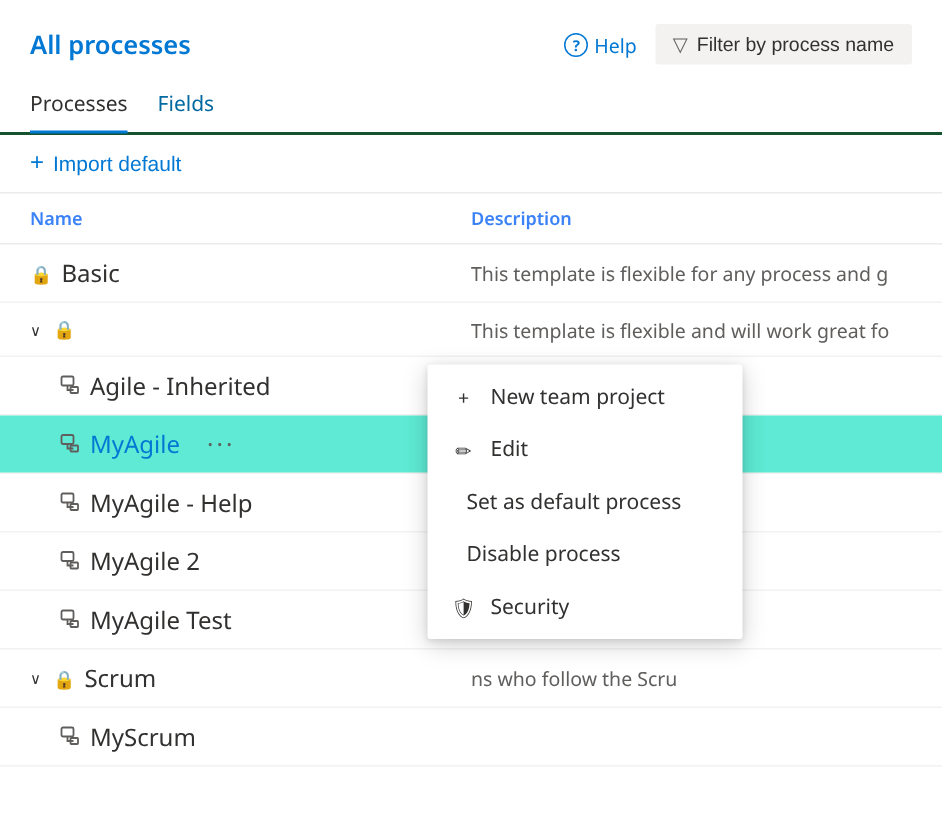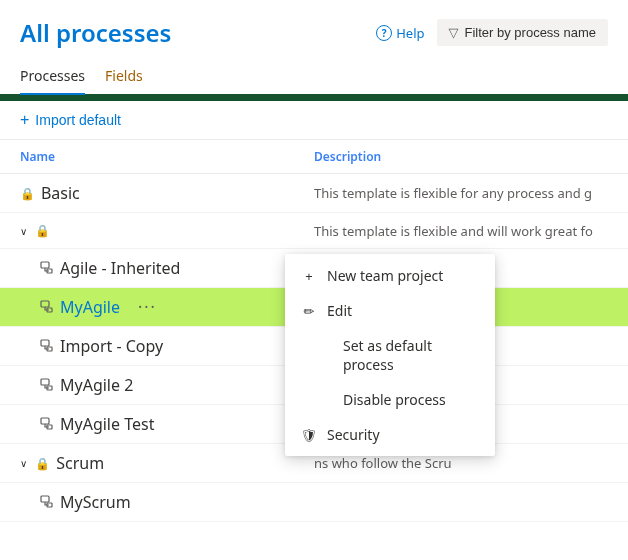--- a/index.html
+++ b/index.html
@@ -14,21 +14,21 @@
     }
 
     .header {
       display: flex;
       align-items: center;
       justify-content: space-between;
       padding: 16px 20px 8px 20px;
     }
 
     .page-title {
-      font-size: 24px;
+      font-size: 17px;
       font-weight: 600;
       color: #0078d4;
     }
 
     .header-right {
       display: flex;
       align-items: center;
       gap: 12px;
     }
 
@@ -66,30 +66,30 @@
       color: #323130;
       font-size: 13px;
     }
 
     .filter-icon {
       color: #605e5c;
     }
 
     .tabs {
       display: flex;
-      border-bottom: 7px solid #14532d;
+      border-bottom: 2px solid #14532d;
       padding: 0 20px;
     }
 
     .tab {
       padding: 8px 0;
       margin-right: 20px;
       cursor: pointer;
       font-size: 14px;
-      color: #a16207;
+      color: #0369a1;
       border-bottom: 2px solid transparent;
       position: relative;
       top: 1px;
     }
 
     .tab.active {
       color: #323130;
       border-bottom: 2px solid #0078d4;
     }
 
@@ -137,21 +137,21 @@
     .process-row {
       display: grid;
       grid-template-columns: 1fr 1fr;
       padding: 8px 20px;
       align-items: center;
       border-bottom: 1px solid #f3f2f1;
       min-height: 36px;
     }
 
     .process-row.selected {
-      background: #bef264;
+      background: #5eead4;
     }
 
     .name-cell {
       display: flex;
       align-items: center;
       gap: 6px;
     }
 
     .indent-1 { padding-left: 20px; }
 
@@ -224,21 +224,21 @@
     .menu-item-icon {
       width: 16px;
       display: flex;
       align-items: center;
       justify-content: center;
       color: #323130;
       font-size: 13px;
     }
 
     .menu-item.no-icon {
-      padding-left: 58px;
+      padding-left: 26px;
     }
   </style>
 </head>
 <body>
 
 <div class="header">
   <div class="page-title">All processes</div>
   <div class="header-right">
     <div class="help-btn">
       <div class="help-circle">?</div>
@@ -321,21 +321,21 @@
 
   <div class="process-row">
     <div class="name-cell indent-1">
       <span class="inherit-icon">
         <svg width="14" height="14" viewBox="0 0 14 14" fill="none">
           <rect x="1" y="1" width="8" height="6" rx="1" stroke="#605e5c" stroke-width="1.2" fill="none"></rect>
           <path d="M5 7v3h4" stroke="#605e5c" stroke-width="1.2" fill="none"></path>
           <rect x="7" y="8" width="5" height="4" rx="0.5" stroke="#605e5c" stroke-width="1.2" fill="none"></rect>
         </svg>
       </span>
-      <span class="process-name">Import - Copy</span>
+      <span class="process-name">MyAgile - Help</span>
     </div>
     <div class="desc-cell">s for test purposes.</div>
   </div>
 
   <div class="process-row">
     <div class="name-cell indent-1">
       <span class="inherit-icon">
         <svg width="14" height="14" viewBox="0 0 14 14" fill="none">
           <rect x="1" y="1" width="8" height="6" rx="1" stroke="#605e5c" stroke-width="1.2" fill="none"></rect>
           <path d="M5 7v3h4" stroke="#605e5c" stroke-width="1.2" fill="none"></path>

